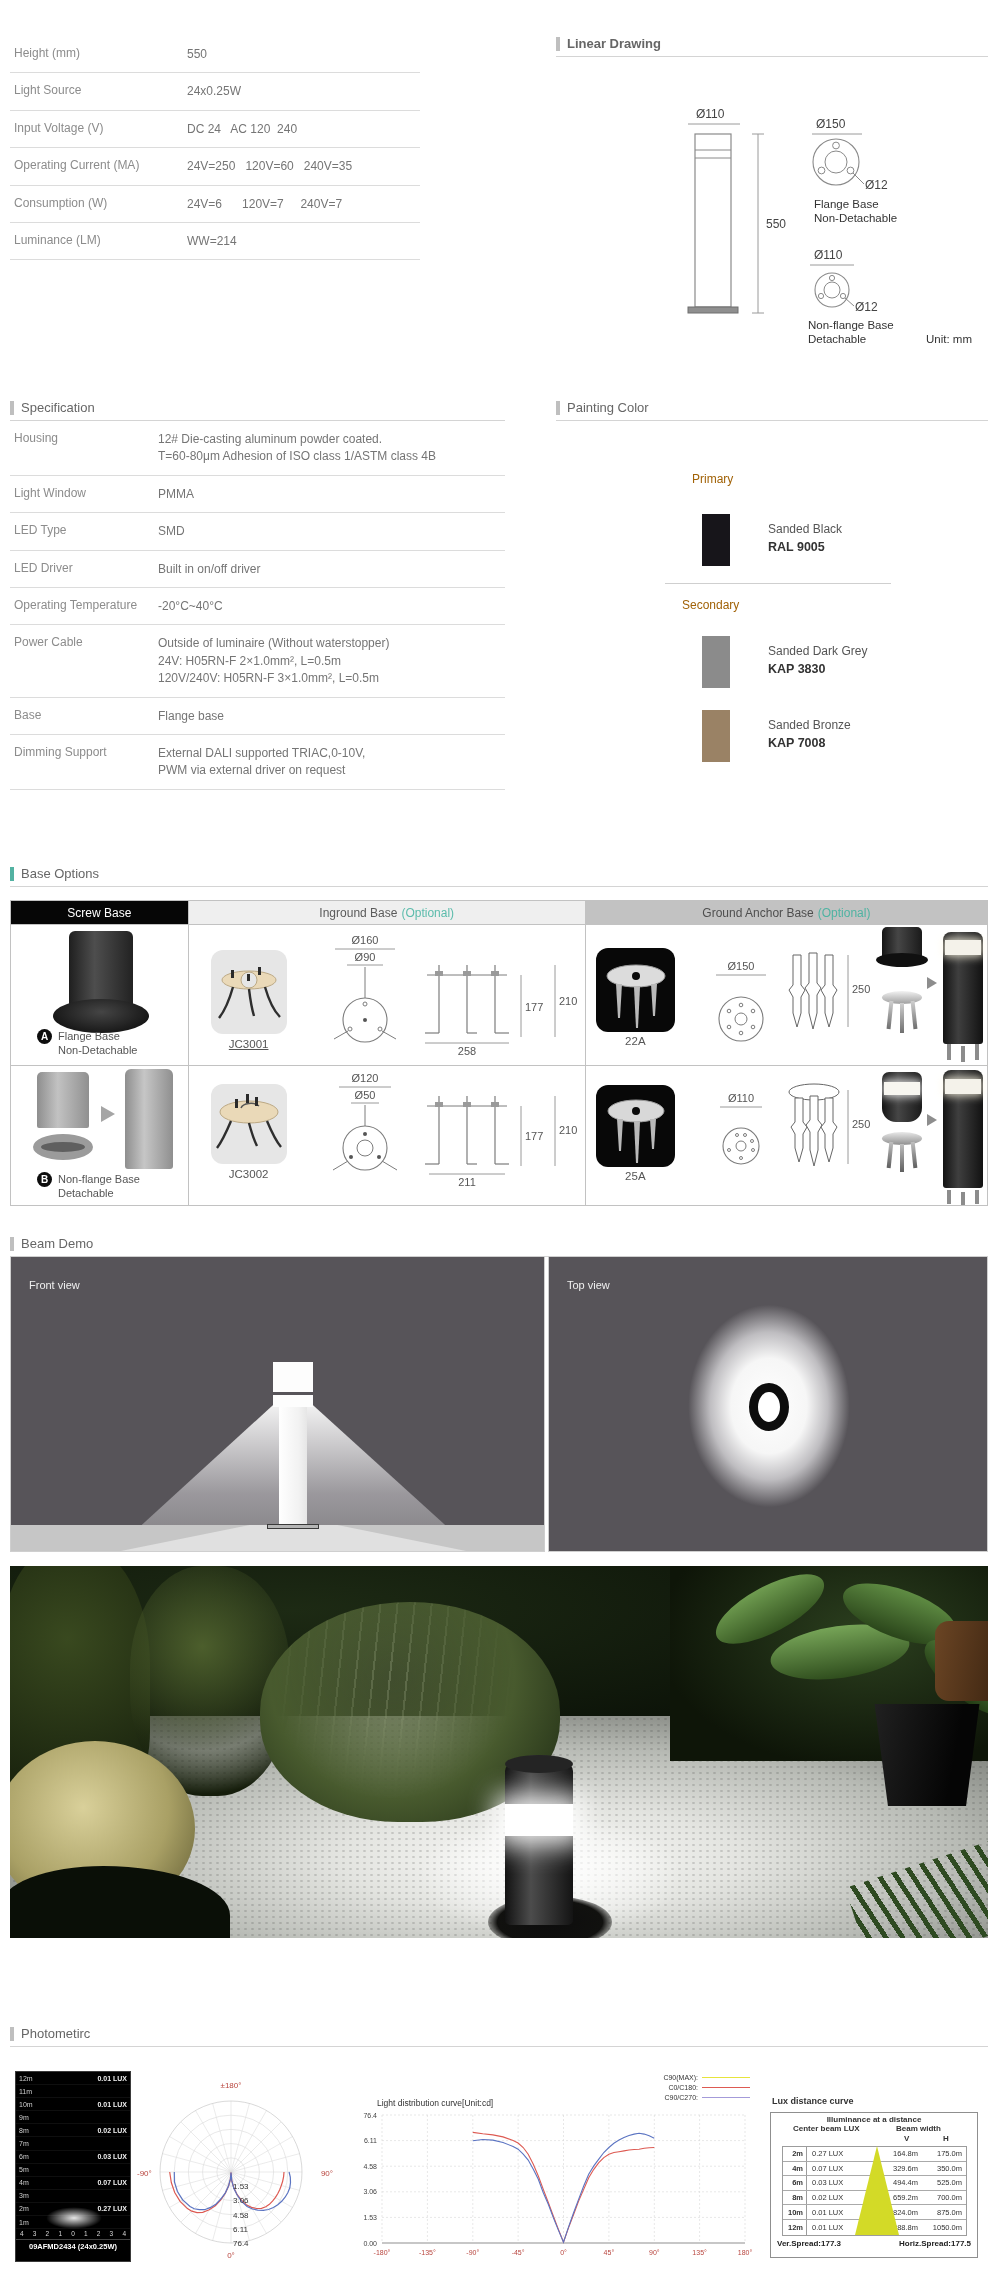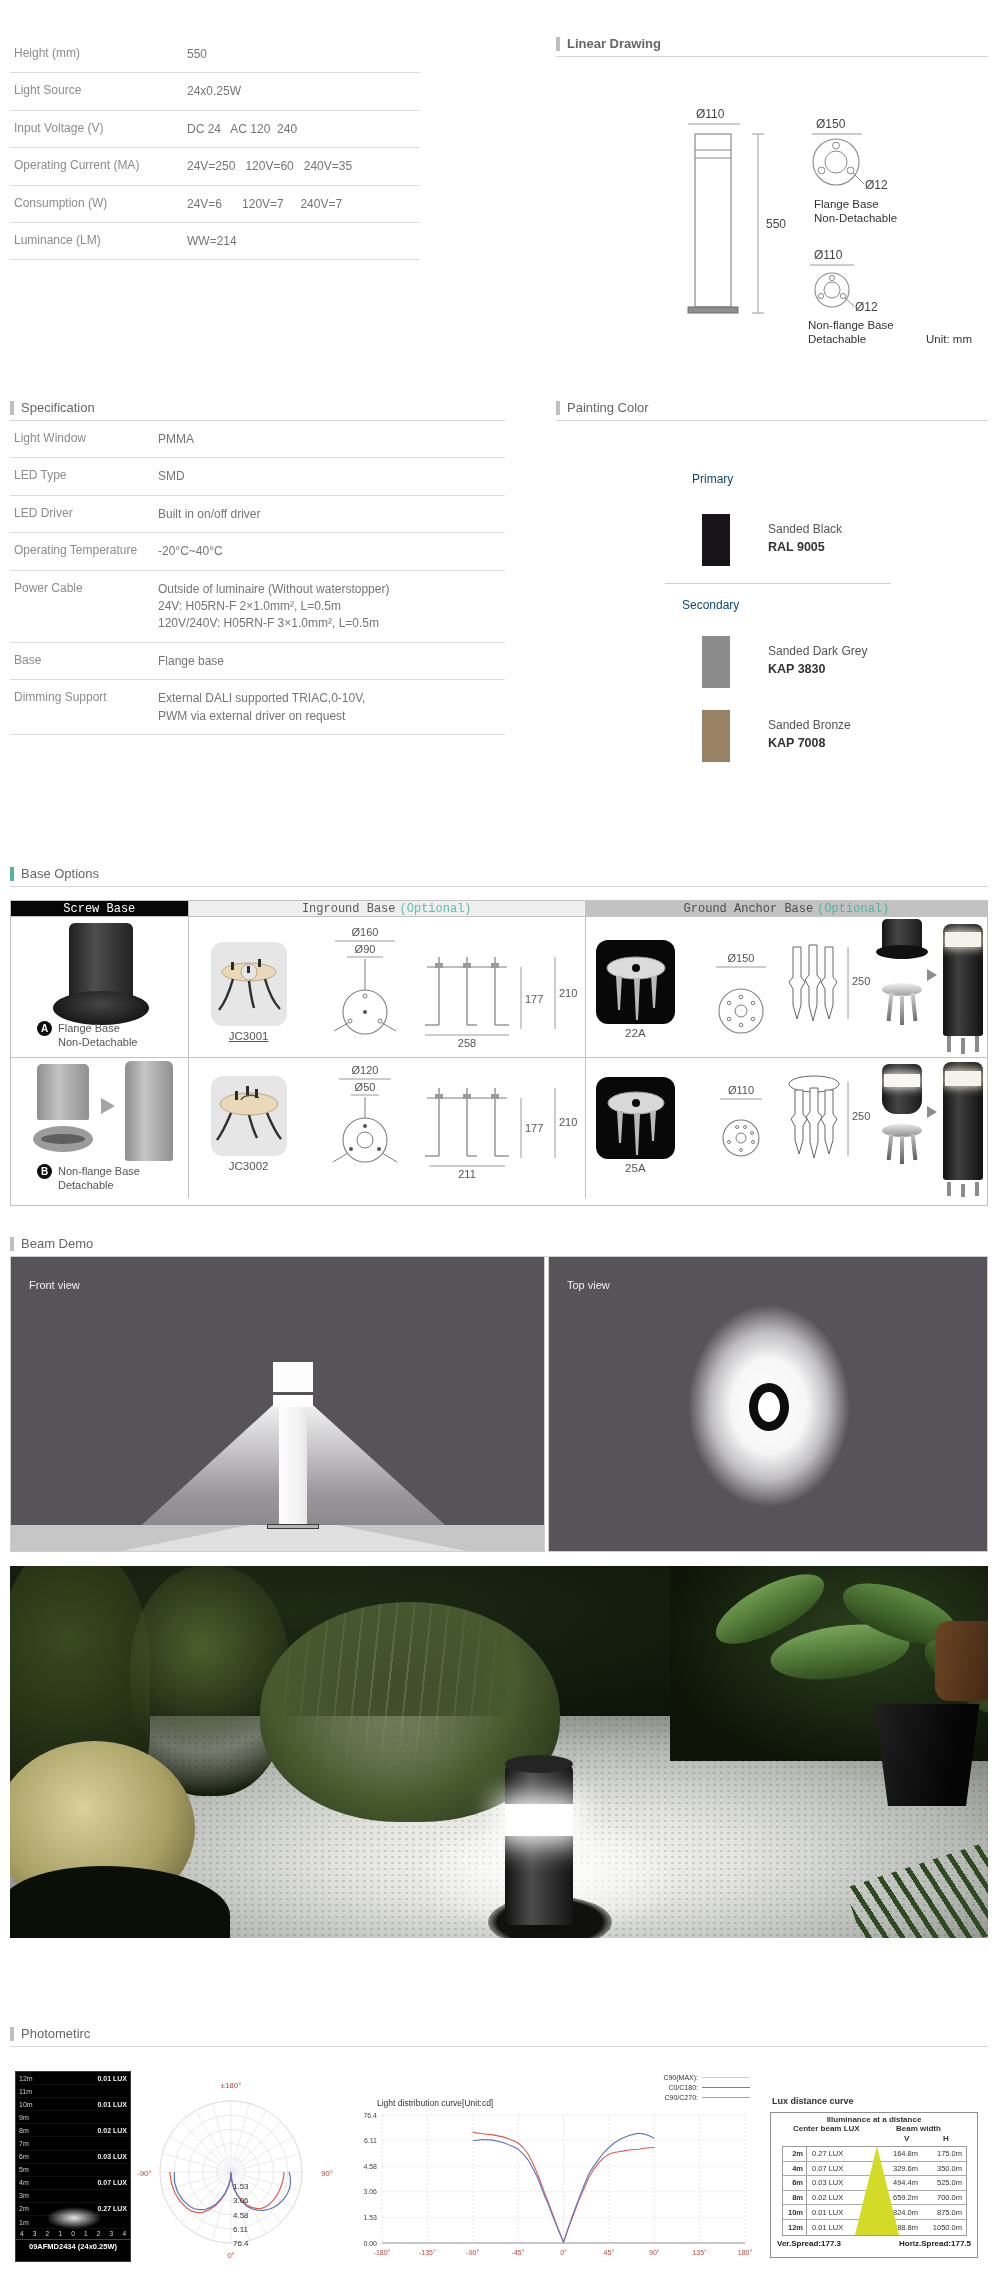--- a/index.html
+++ b/index.html
@@ -20,24 +20,24 @@
   .trow:last-child{border-bottom:1px solid #dcdcdc;}
   .tl{color:#8c8c8c;font-size:12px;flex:0 0 auto;}
   .tv{color:#757575;font-size:12px;white-space:pre-wrap;line-height:1.45;}
   .w-prod .tl{width:173px;}
   .w-spec .tl{width:144px;}
   .w-spec .tv{white-space:pre-line;}
   
   .swatch{position:absolute;width:28px;height:52px;}
   .sw-name{font-size:12px;color:#555;}
   .sw-code{font-size:12.5px;color:#333;font-weight:bold;margin-top:4px;}
-  .pc-label{font-size:12px;color:#0c4a6e;}
+  .pc-label{font-size:12px;color:#a16207;}
   
   .bo-grid{position:absolute;left:10px;top:900px;width:978px;height:306px;border:1px solid #c2c2c2;box-sizing:border-box;}
-  .bo-hrow{display:flex;height:16px;border-bottom:1px solid #c2c2c2;box-sizing:border-box;font-family:Liberation Mono, monospace;}
+  .bo-hrow{display:flex;height:24px;border-bottom:1px solid #c2c2c2;box-sizing:border-box;}
   .bo-hcell{display:flex;align-items:center;justify-content:center;font-size:12px;gap:4px;box-sizing:border-box;}
   .bo-body-row{display:flex;height:141px;border-bottom:1px solid #c2c2c2;box-sizing:border-box;}
   .bo-body-row.last{height:140px;border-bottom:none;}
   .bo-cell{position:relative;box-sizing:border-box;border-right:1px solid #c2c2c2;}
   .bo-cell.c1{width:178px;}
   .bo-cell.c2{width:398px;}
   .bo-cell.c3{width:402px;border-right:none;}
   .badge{display:inline-flex;width:15px;height:15px;border-radius:50%;background:#0d0d0d;color:#fff;
          font-size:10px;font-weight:bold;align-items:center;justify-content:center;flex:0 0 auto;}
   .bo-cap{position:absolute;display:flex;gap:6px;align-items:flex-start;}
@@ -154,20 +154,25 @@
     <text x="160" y="251" font-size="11.5" fill="#333">Detachable</text>
     <text x="278" y="251" font-size="11.5" fill="#333">Unit: mm</text>
   </svg>
 
   <section class="abs" style="left:10px;top:400px;width:495px;">
     <div class="sec-h">
       <span class="bar"></span>
       <span class="t">Specification</span>
     </div>
     <div id="spec-rows" class="w-spec">
+        <div class="trow">
+          <div class="tl">Housing</div>
+          <div class="tv">12# Die-casting aluminum powder coated.
+T=60-80μm Adhesion of ISO class 1/ASTM class 4B</div>
+        </div>
         <div class="trow">
           <div class="tl">Light Window</div>
           <div class="tv">PMMA</div>
         </div>
         <div class="trow">
           <div class="tl">LED Type</div>
           <div class="tv">SMD</div>
         </div>
         <div class="trow">
           <div class="tl">LED Driver</div>

